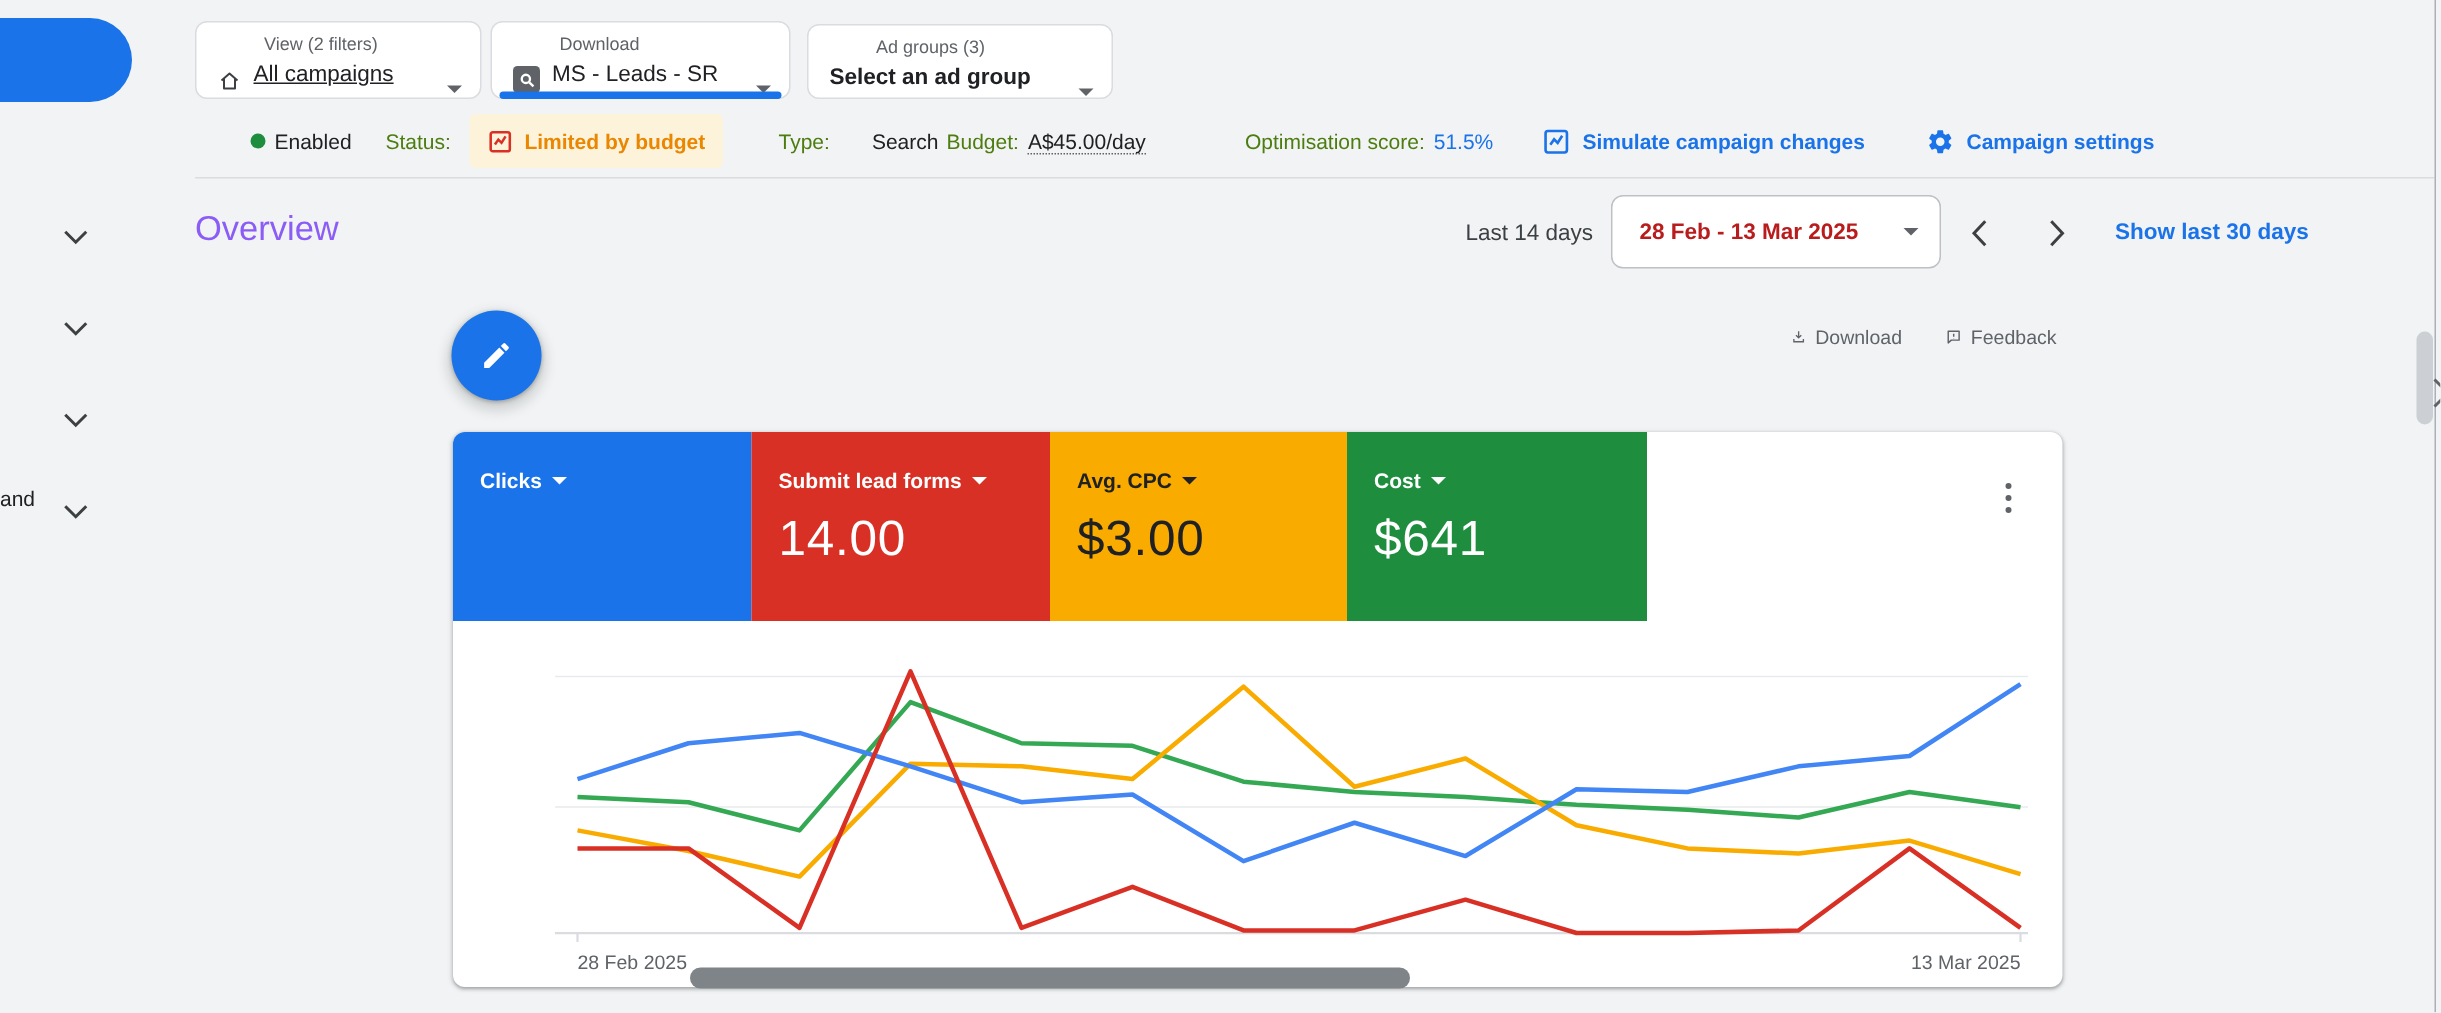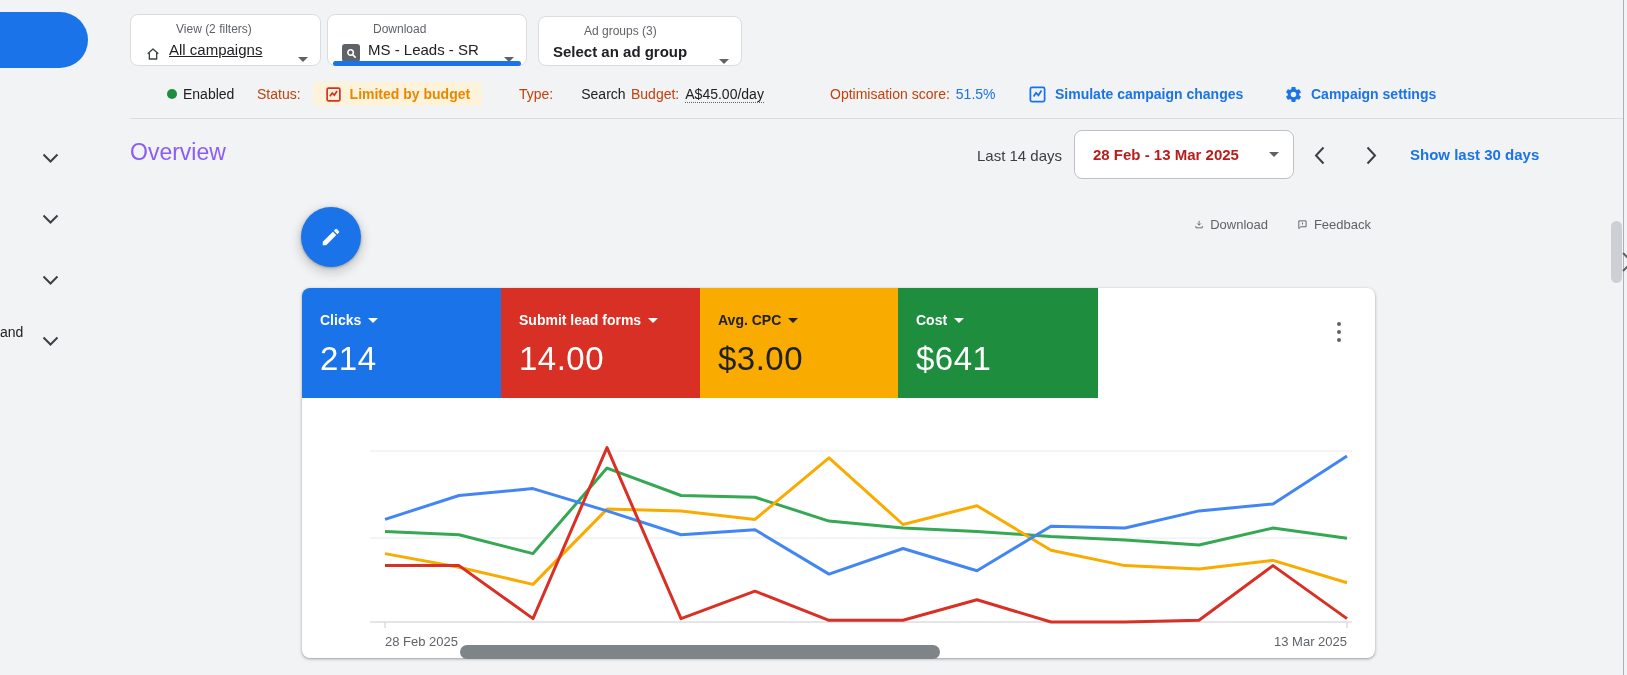--- a/index.html
+++ b/index.html
@@ -21,24 +21,24 @@
   .underlined { text-decoration:underline; }
   .semibold { font-weight:bold; }
   .campaign-chip-icon { width:18px; height:18px; background:#5f6368; border-radius:3px;
     display:flex; align-items:center; justify-content:center; flex:none; }
   .blue-underbar { position:absolute; left:333px; top:61px; width:188px; height:5px;
     border-radius:3px; background:#1a73e8; }
 
   
   .sgroup { position:absolute; top:78px; height:32px; display:flex; align-items:center;
     gap:6px; font-size:14px; white-space:nowrap; }
-  .slabel { color:#c2410c; }
+  .slabel { color:#4d7c0f; }
   .svalue { color:#202124; }
   .dot { width:10px; height:10px; border-radius:50%; background:#1e8e3e; flex:none; }
-  .chip { background:#fcf3da; border-radius:4px; padding:0 12px; height:24px;
+  .chip { background:#fcf3da; border-radius:4px; padding:0 12px; height:36px;
     display:flex; align-items:center; gap:8px; cursor:pointer; }
   .chip-text { color:#ea8600; font-weight:bold; font-size:14px; }
   .dotted-underline { border-bottom:1px dotted #5f6368; cursor:default; }
   .blue-link { color:#1a73e8; cursor:pointer; }
   .blue-action { display:flex; align-items:center; gap:8px; color:#1a73e8; font-weight:bold; cursor:pointer; }
 
   .divider { position:absolute; left:130px; top:118px; width:1493px; height:1px; background:#dadce0; }
 
   
   .page-title { position:absolute; left:130px; top:139px; font-size:23px; color:#8b5cf6; }
@@ -59,21 +59,21 @@
 
   
   .tool-btn { position:absolute; top:214px; width:74px; display:flex; flex-direction:row;
     align-items:center; gap:6px; cursor:pointer; }
   .tool-btn span { font-size:13px; color:#5f6368; }
 
   
   .card { position:absolute; left:302px; top:288px; width:1073px; height:370px; background:#fff;
     border-radius:8px; overflow:hidden;
     box-shadow:0 1px 2px rgba(60,64,67,.3), 0 1px 3px 1px rgba(60,64,67,.15); }
-  .metric-row { display:flex; height:110px; }
+  .metric-row { display:flex; height:126px; }
   .metric { padding:24px 0 0 18px; cursor:pointer; }
   .metric-label { display:flex; align-items:center; gap:7px; font-size:14px; font-weight:bold; }
   .metric-caret { width:0; height:0; border-left:5px solid transparent; border-right:5px solid transparent;
     border-top:5px solid currentColor; }
   .metric-value { font-size:33px; margin-top:12px; letter-spacing:.5px; }
   .kebab { position:absolute; right:30px; top:30px; display:flex; flex-direction:column; gap:4px;
     padding:4px; cursor:pointer; }
   .kebab i { width:4px; height:4px; border-radius:50%; background:#5f6368; }
 
   .chart-svg { position:absolute; left:0; top:132px; }
@@ -227,21 +227,20 @@
     <span>Feedback</span>
   </div>
 
   <div class="card">
     <div class="metric-row">
       <div class="metric" style="width: 199px; background: rgb(26, 115, 232); color: rgb(255, 255, 255);">
         <div class="metric-label">
             <span>Clicks</span>
             <span class="metric-caret"></span>
           </div>
-        <div class="metric-value">214</div>
       </div>
       <div class="metric" style="width: 199px; background: rgb(217, 48, 37); color: rgb(255, 255, 255);">
         <div class="metric-label">
             <span>Submit lead forms</span>
             <span class="metric-caret"></span>
           </div>
         <div class="metric-value">14.00</div>
       </div>
       <div class="metric" style="width: 198px; background: rgb(249, 171, 0); color: rgb(32, 33, 36);">
         <div class="metric-label">

